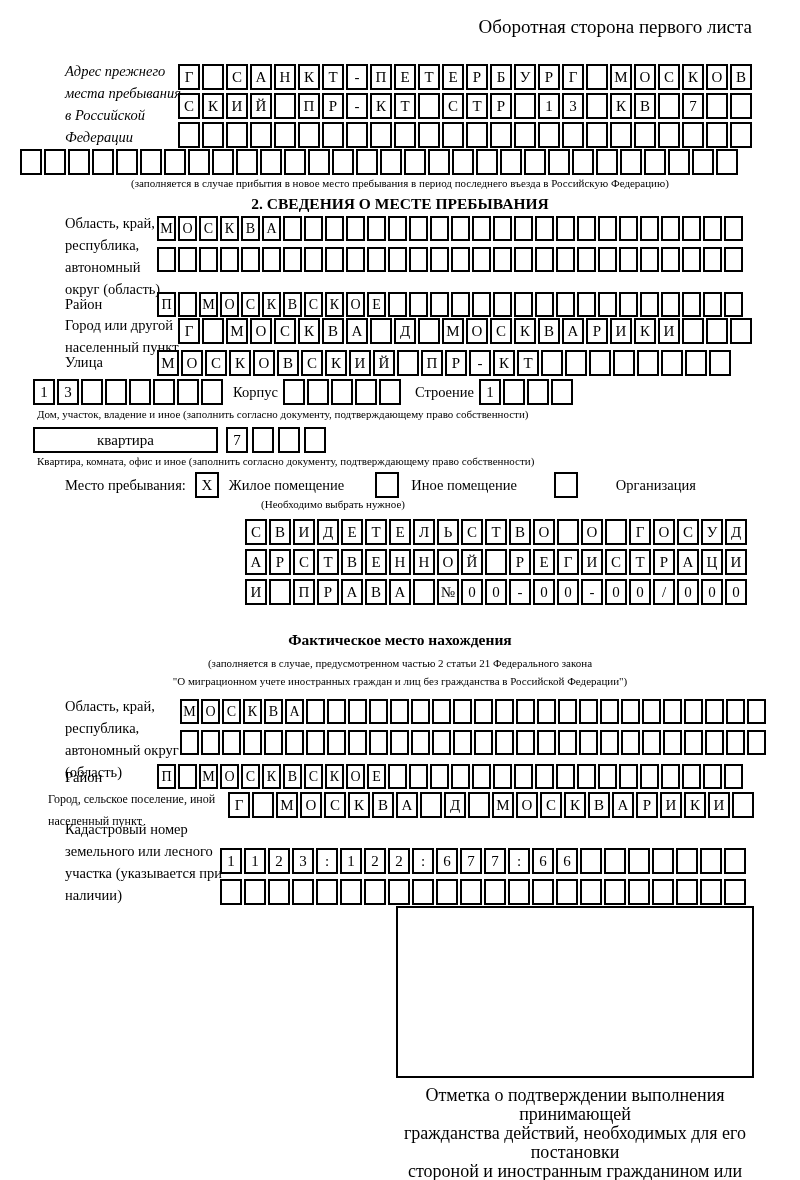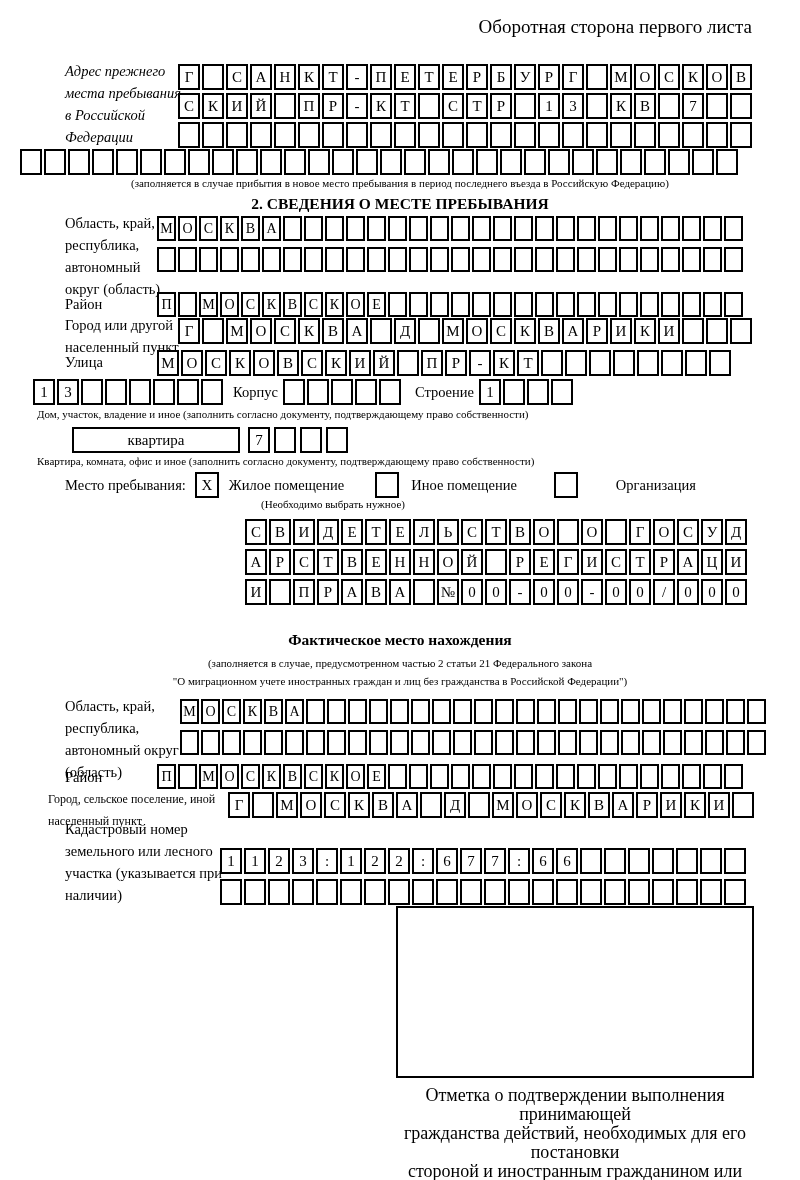--- a/index.html
+++ b/index.html
@@ -326,21 +326,21 @@
     <div class="cells">
         <span class="cell">1</span>
         <span class="cell"></span>
         <span class="cell"></span>
         <span class="cell"></span>
       </div>
   </div>
   <div class="abs note" style="left:37px;top:408px;">Дом, участок, владение и иное (заполнить согласно документу, подтверждающему право собственности)</div>
 
   <div class="abs row-flex" style="left:33px;top:427px;">
-    <div class="widebox" style="width:168px;margin-right:8px;margin-left:39px;">квартира</div>
+    <div class="widebox" style="width:185px;margin-right:8px;">квартира</div>
     <div class="cells" style="gap:4px;">
         <span class="cell">7</span>
         <span class="cell"></span>
         <span class="cell"></span>
         <span class="cell"></span>
       </div>
   </div>
   <div class="abs row-flex" style="left:65px;top:472px;">
     <div class="inline-lbl" style="margin-right:9px;">Место пребывания:</div>
     <span class="chk">X</span>

